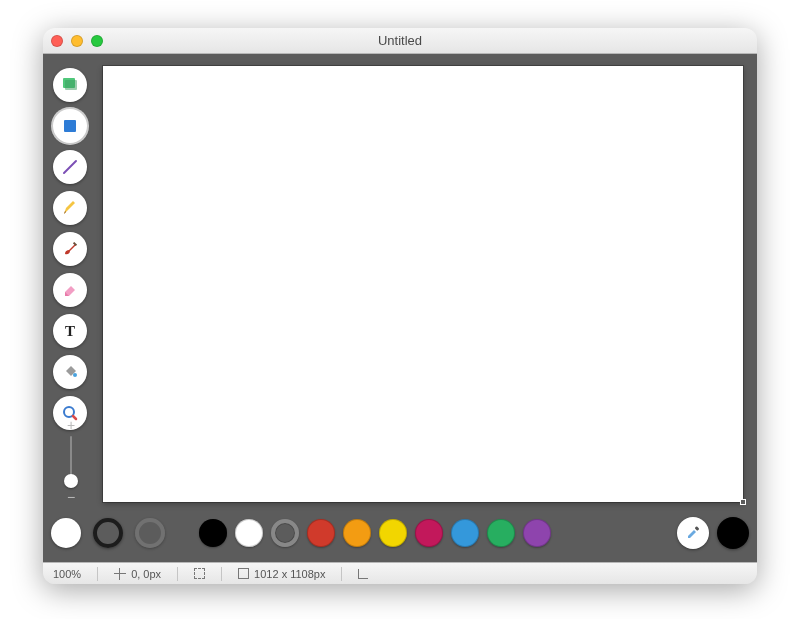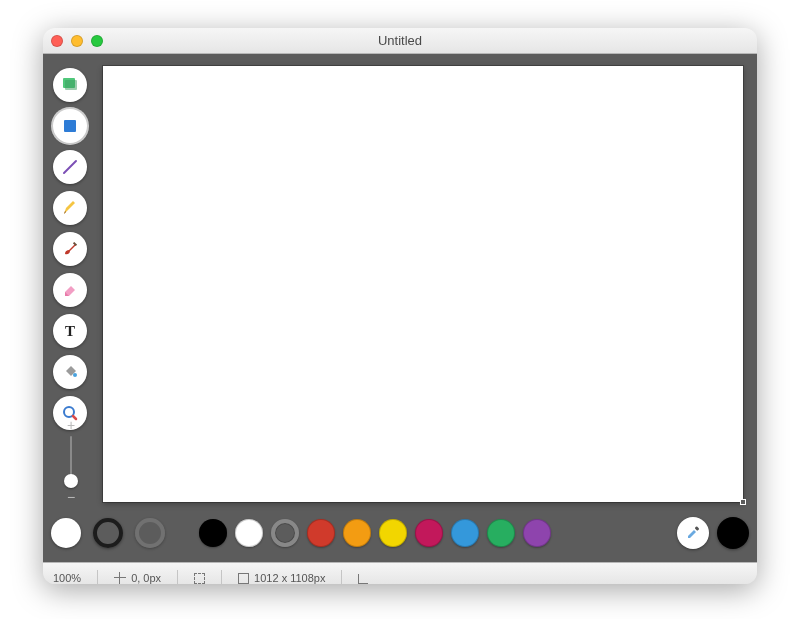--- a/index.html
+++ b/index.html
@@ -208,21 +208,21 @@
       background: #000;
       box-shadow: 0 1px 3px rgba(0,0,0,0.4);
       cursor: pointer;
     }
     
     .statusbar {
       height: 22px;
       background: linear-gradient(#f6f6f6, #e6e6e6);
       border-top: 1px solid #b7b7b7;
       display: flex;
-      align-items: flex-end;
+      align-items: center;
       font-size: 11px;
       color: #555;
       gap: 16px;
       padding: 0 10px;
     }
     .status-item { display: flex; align-items: center; gap: 5px; }
     .status-sep { width: 1px; height: 14px; background: #c5c5c5; }
     .dotted-box {
       width: 11px; height: 11px;
       border: 1px dashed #777;

